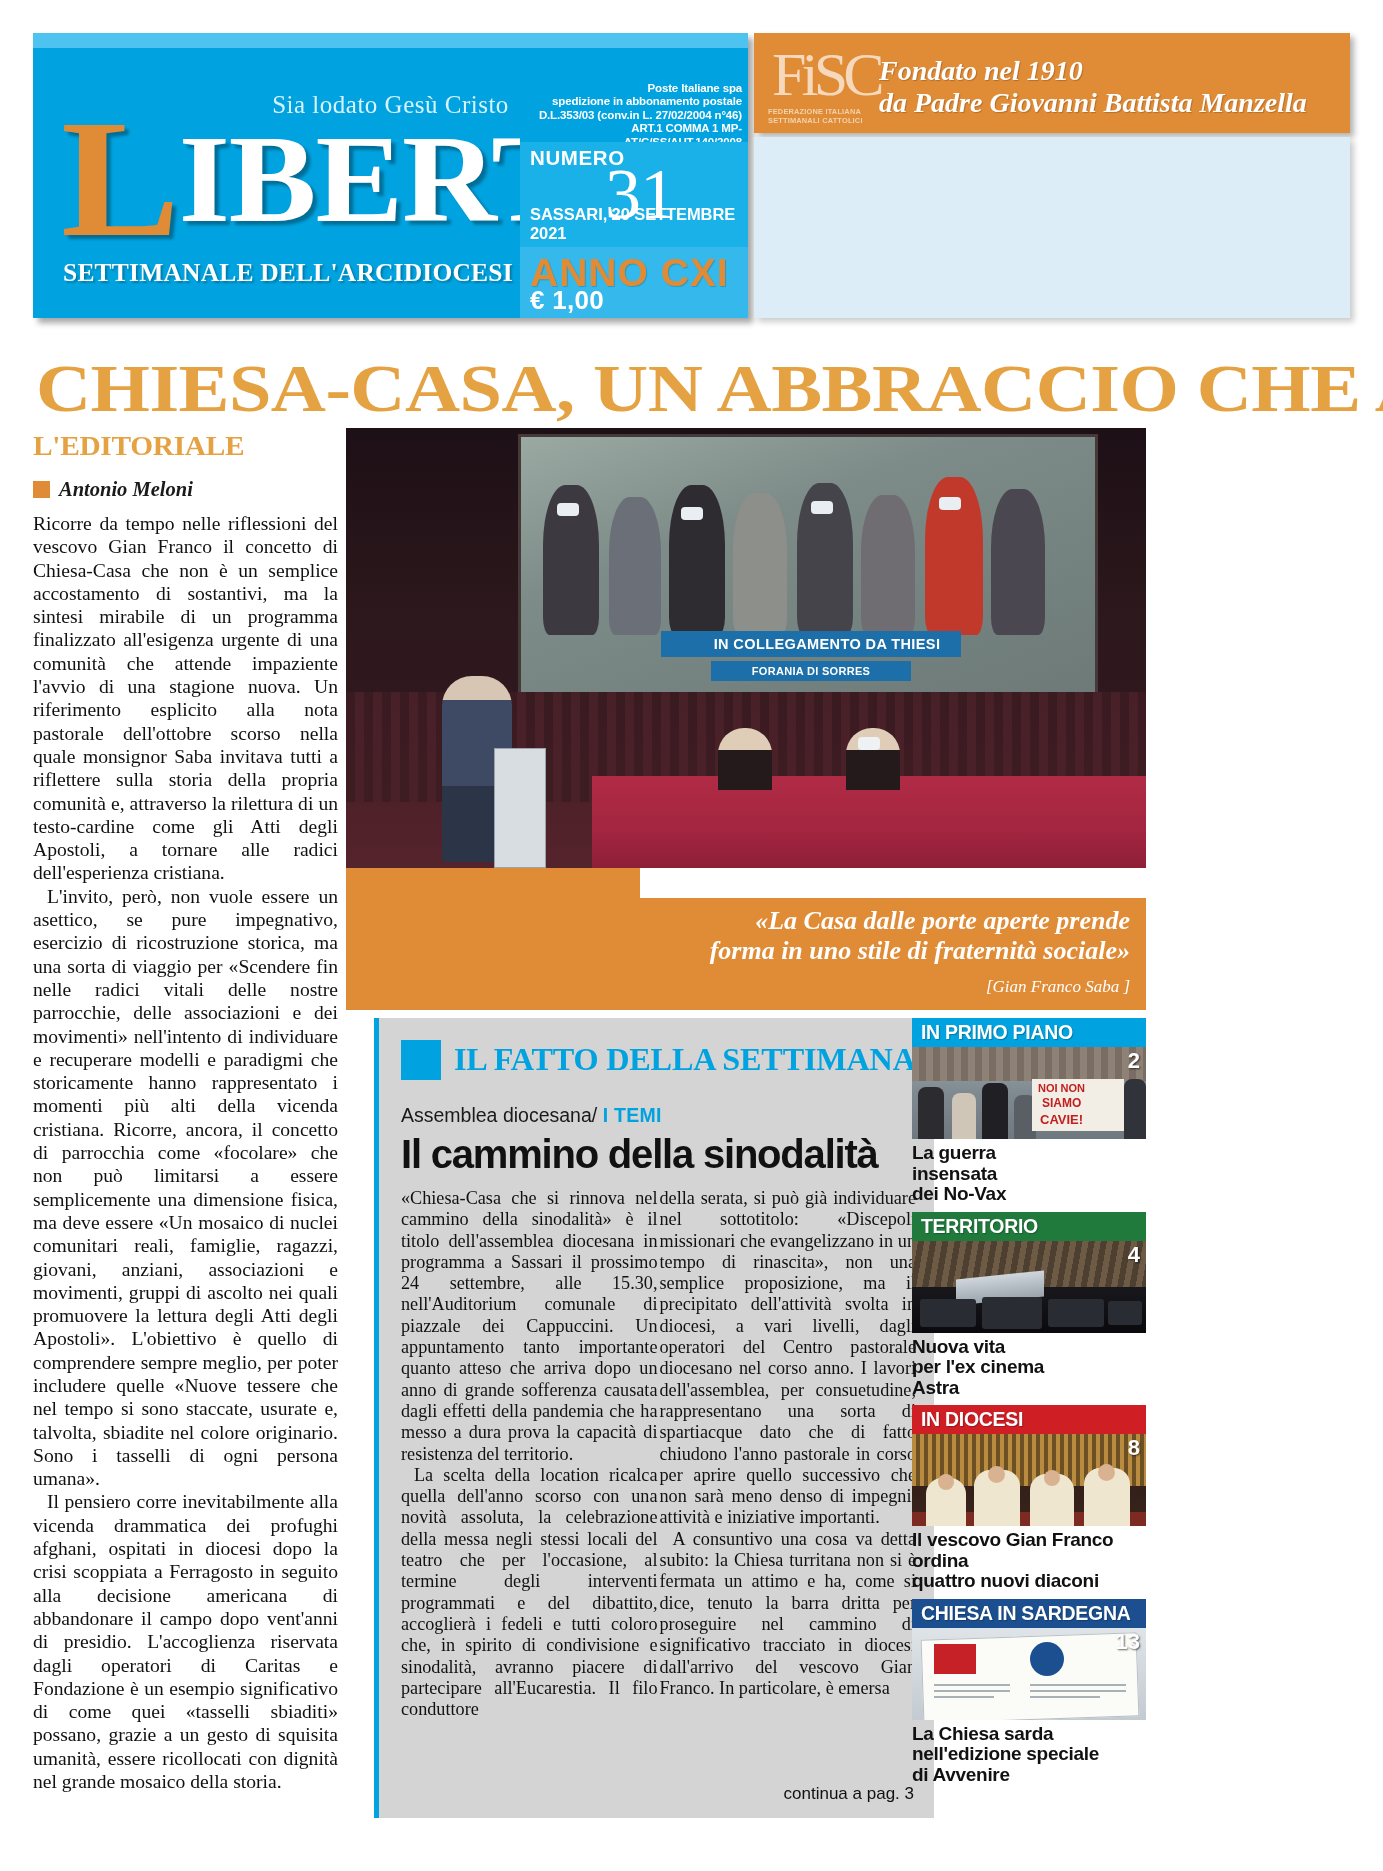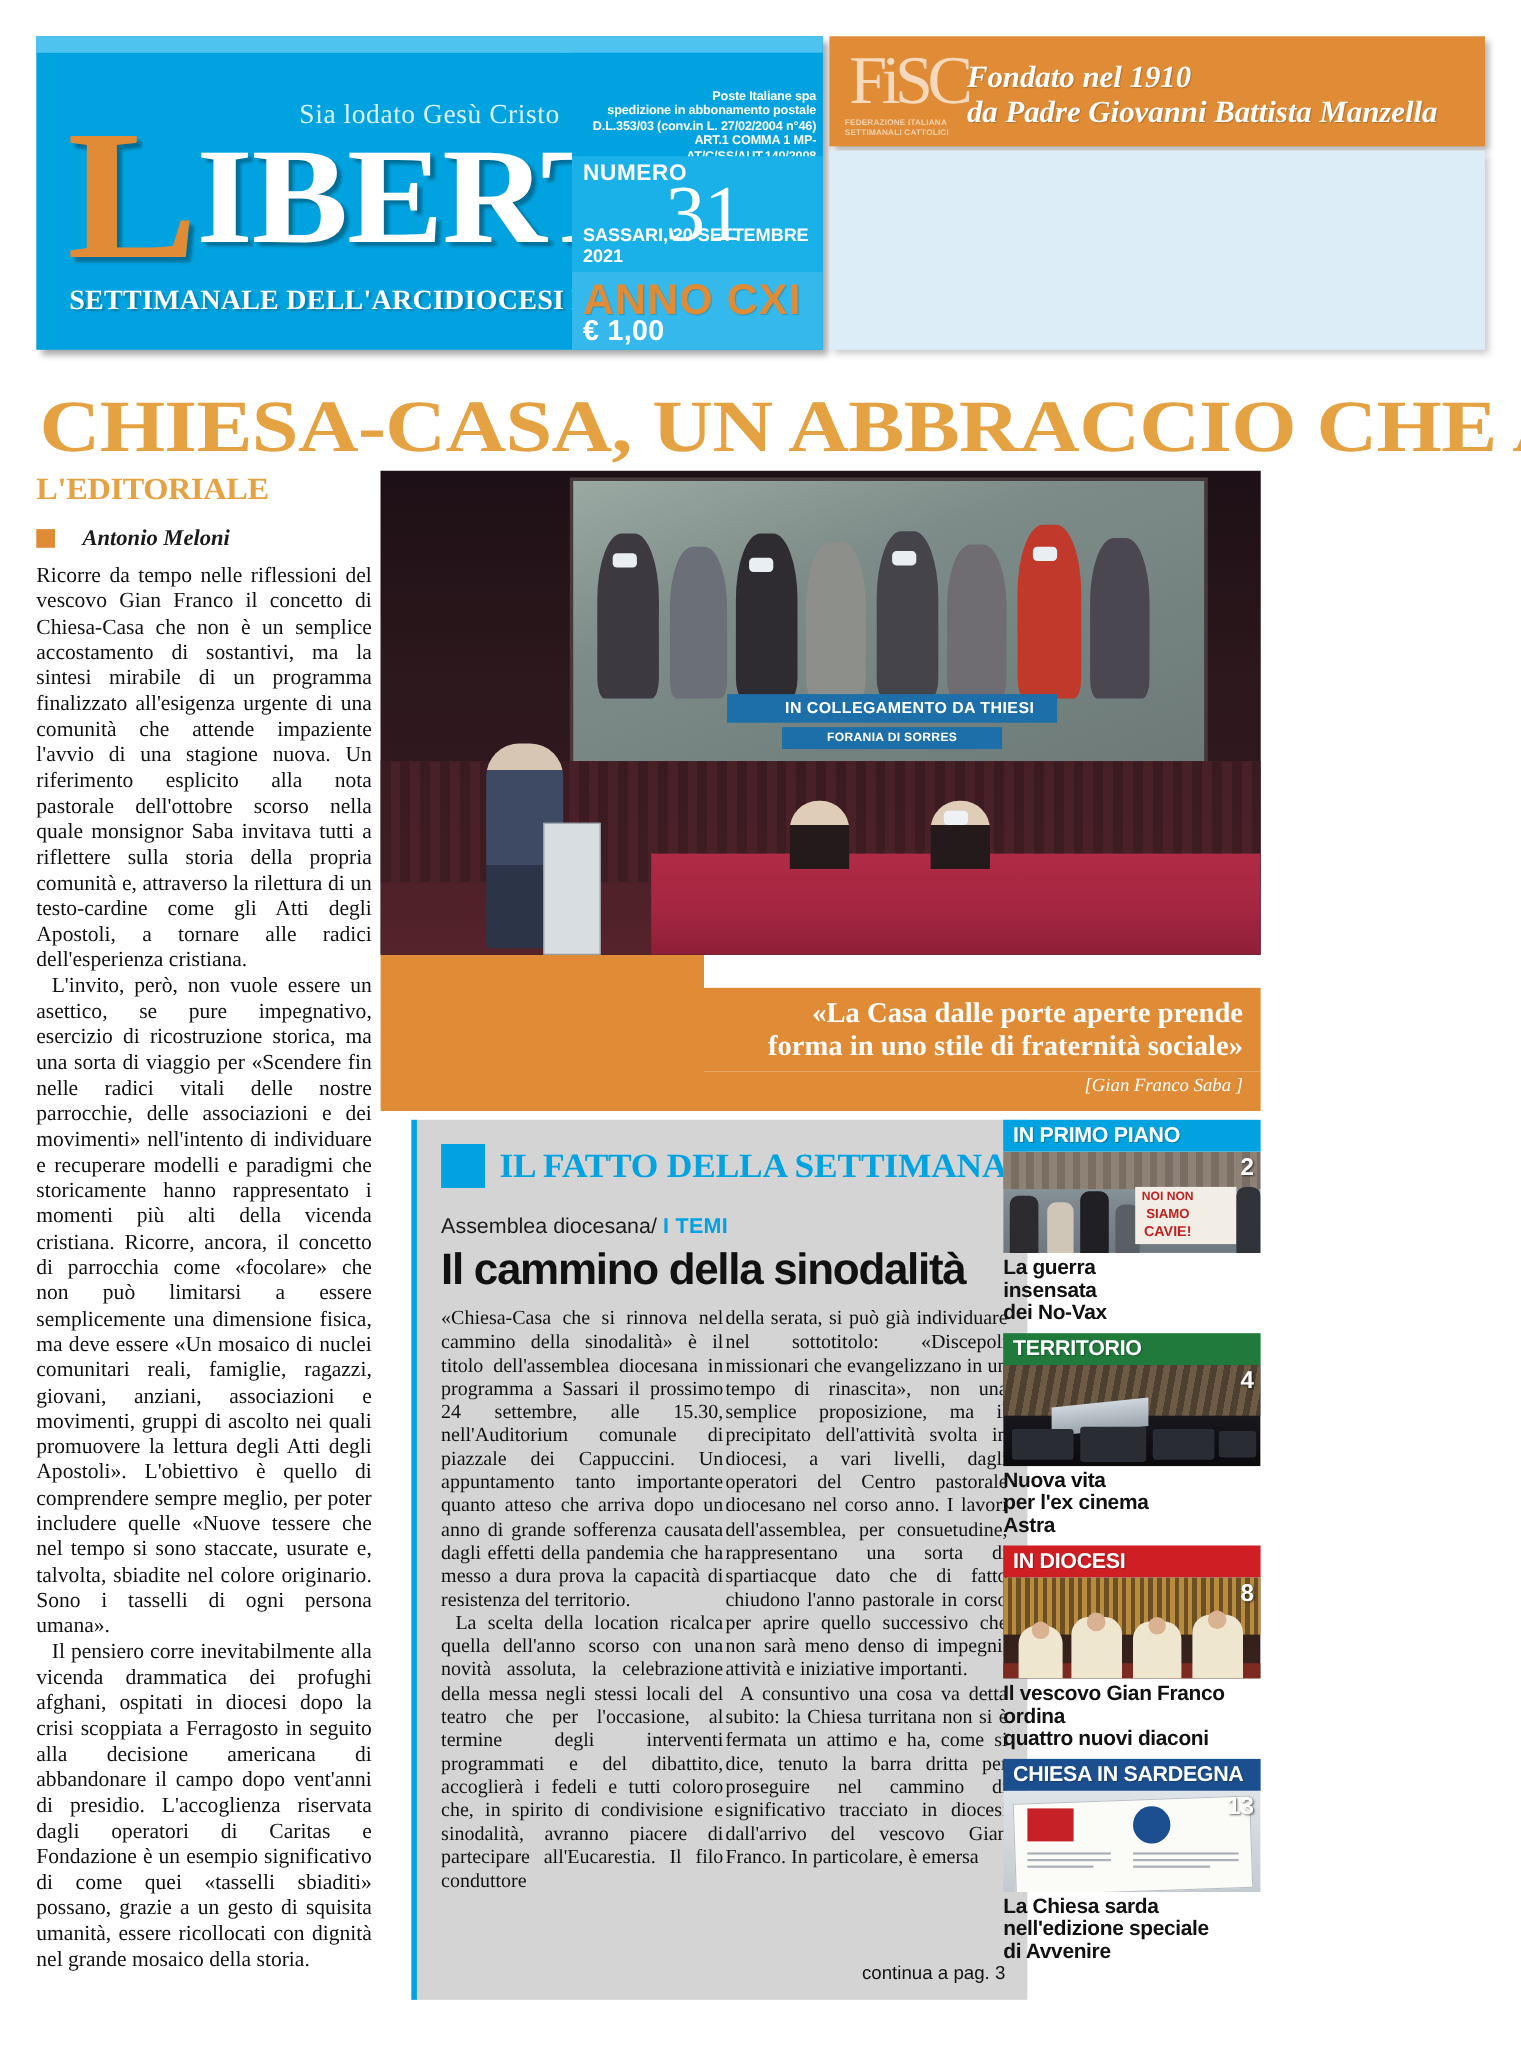--- a/index.html
+++ b/index.html
@@ -147,21 +147,21 @@
   .edit-col { position:absolute; left:33px; top:430px; width:305px; }
   .edit-kicker {
     color:#e5a243; font-family:"Liberation Serif", serif;
     font-weight:700; font-size:28px; letter-spacing:-.3px;
     transform:scaleX(1.05); transform-origin:left top;
   }
   .edit-byline { margin-top:16px; display:flex; align-items:center; gap:9px; }
   .edit-sq { width:17px; height:17px; background:#e08b35; flex:none; }
   .edit-author {
     font-family:"Liberation Serif", serif; font-style:italic;
-    font-weight:700; font-size:20.5px; color:#1a1a1a;margin-left:16px;
+    font-weight:700; font-size:20.5px; color:#1a1a1a;
   }
   .edit-body {
     margin-top:11px;
     font-family:"Liberation Serif", serif;
     font-size:19.6px; line-height:23.3px;
     text-align:justify; color:#111;
     hyphens:auto; -webkit-hyphens:auto;
   }
   .edit-body p { text-indent:14px; }
   .edit-body p:first-child { text-indent:0; }
@@ -220,21 +220,21 @@
   .ph-mask { position:absolute; width:22px; height:13px; background:#e8eef2; border-radius:4px; }
 
   .photo-caption {
     position:absolute; left:640px; top:898px; width:506px; height:76px;
     background:#e08b35;
     display:flex; flex-direction:column; justify-content:center;
     padding:0 16px 0 10px;
   }
   .photo-caption-txt {
     color:#ffffff; font-family:"Liberation Serif", serif;
-    font-weight:700; font-size:26px; line-height:30px;
+    font-style:italic; font-weight:700; font-size:26px; line-height:30px;
     text-align:right;
   }
   .photo-credit {
     position:absolute; left:640px; top:974px; width:506px; height:36px;
     background:#e08b35; color:#ffffff;
     font-family:"Liberation Serif", serif; font-style:italic;
     font-size:17px; text-align:right; padding:3px 16px 0 0;
   }
   .photo-orangebar {
     position:absolute; left:346px; top:868px; width:294px; height:142px;

